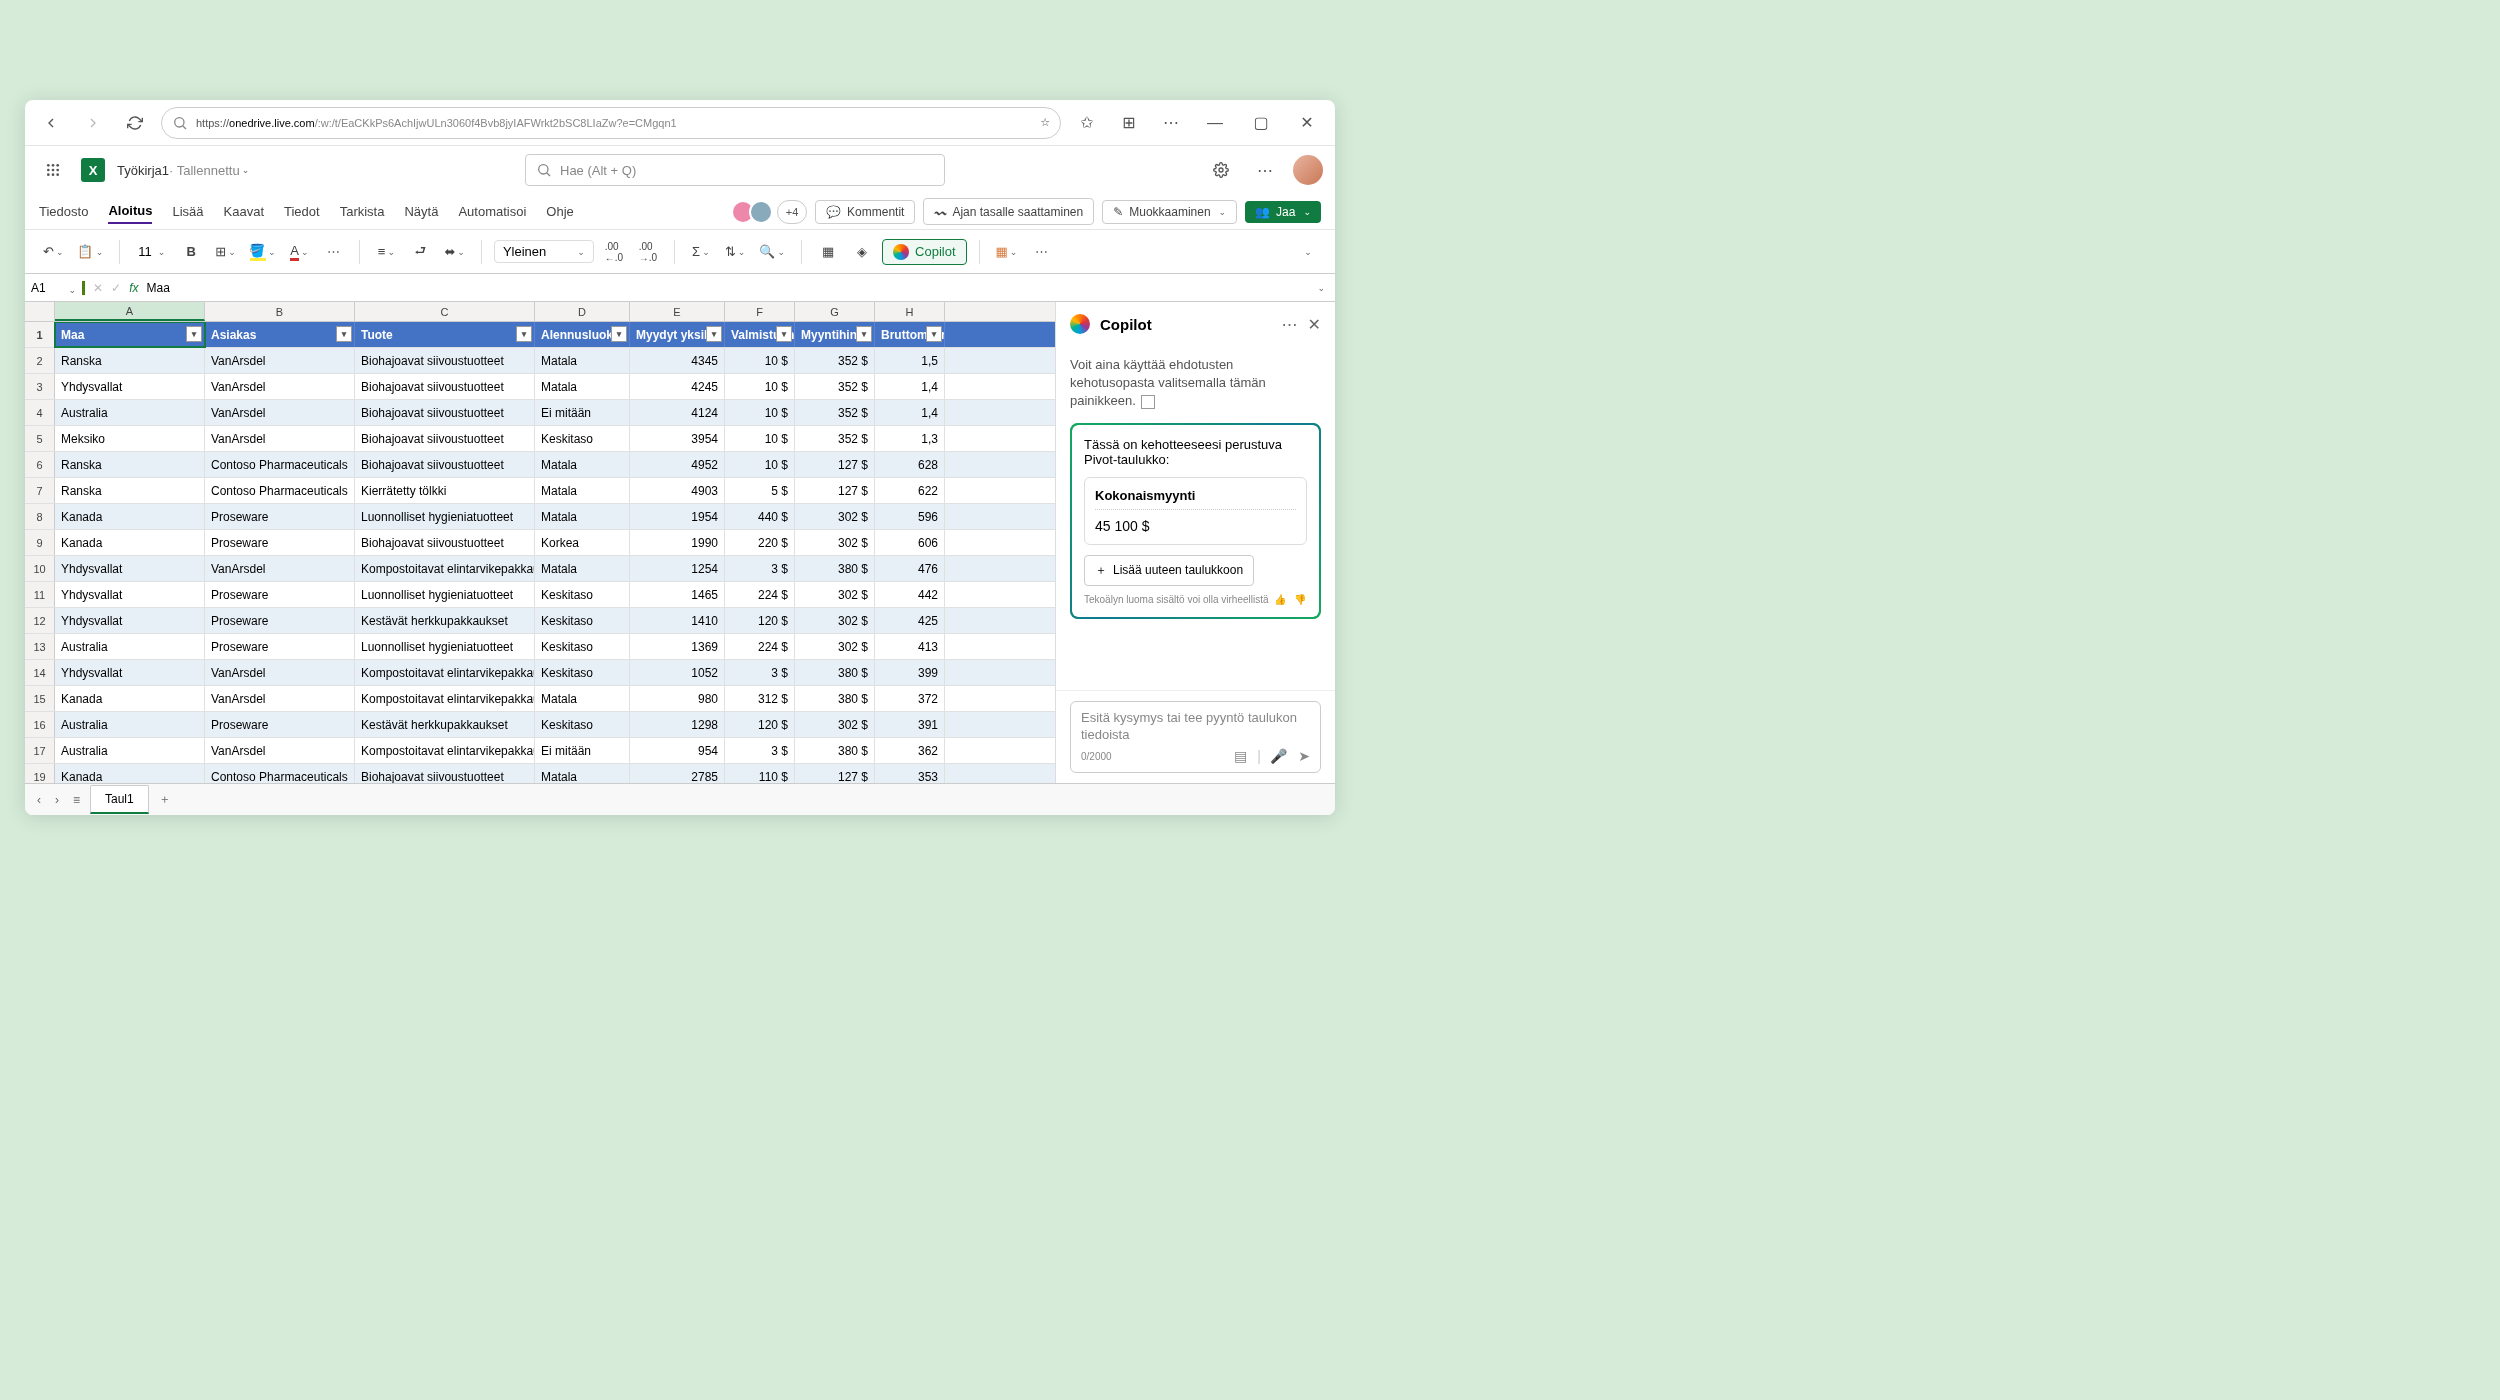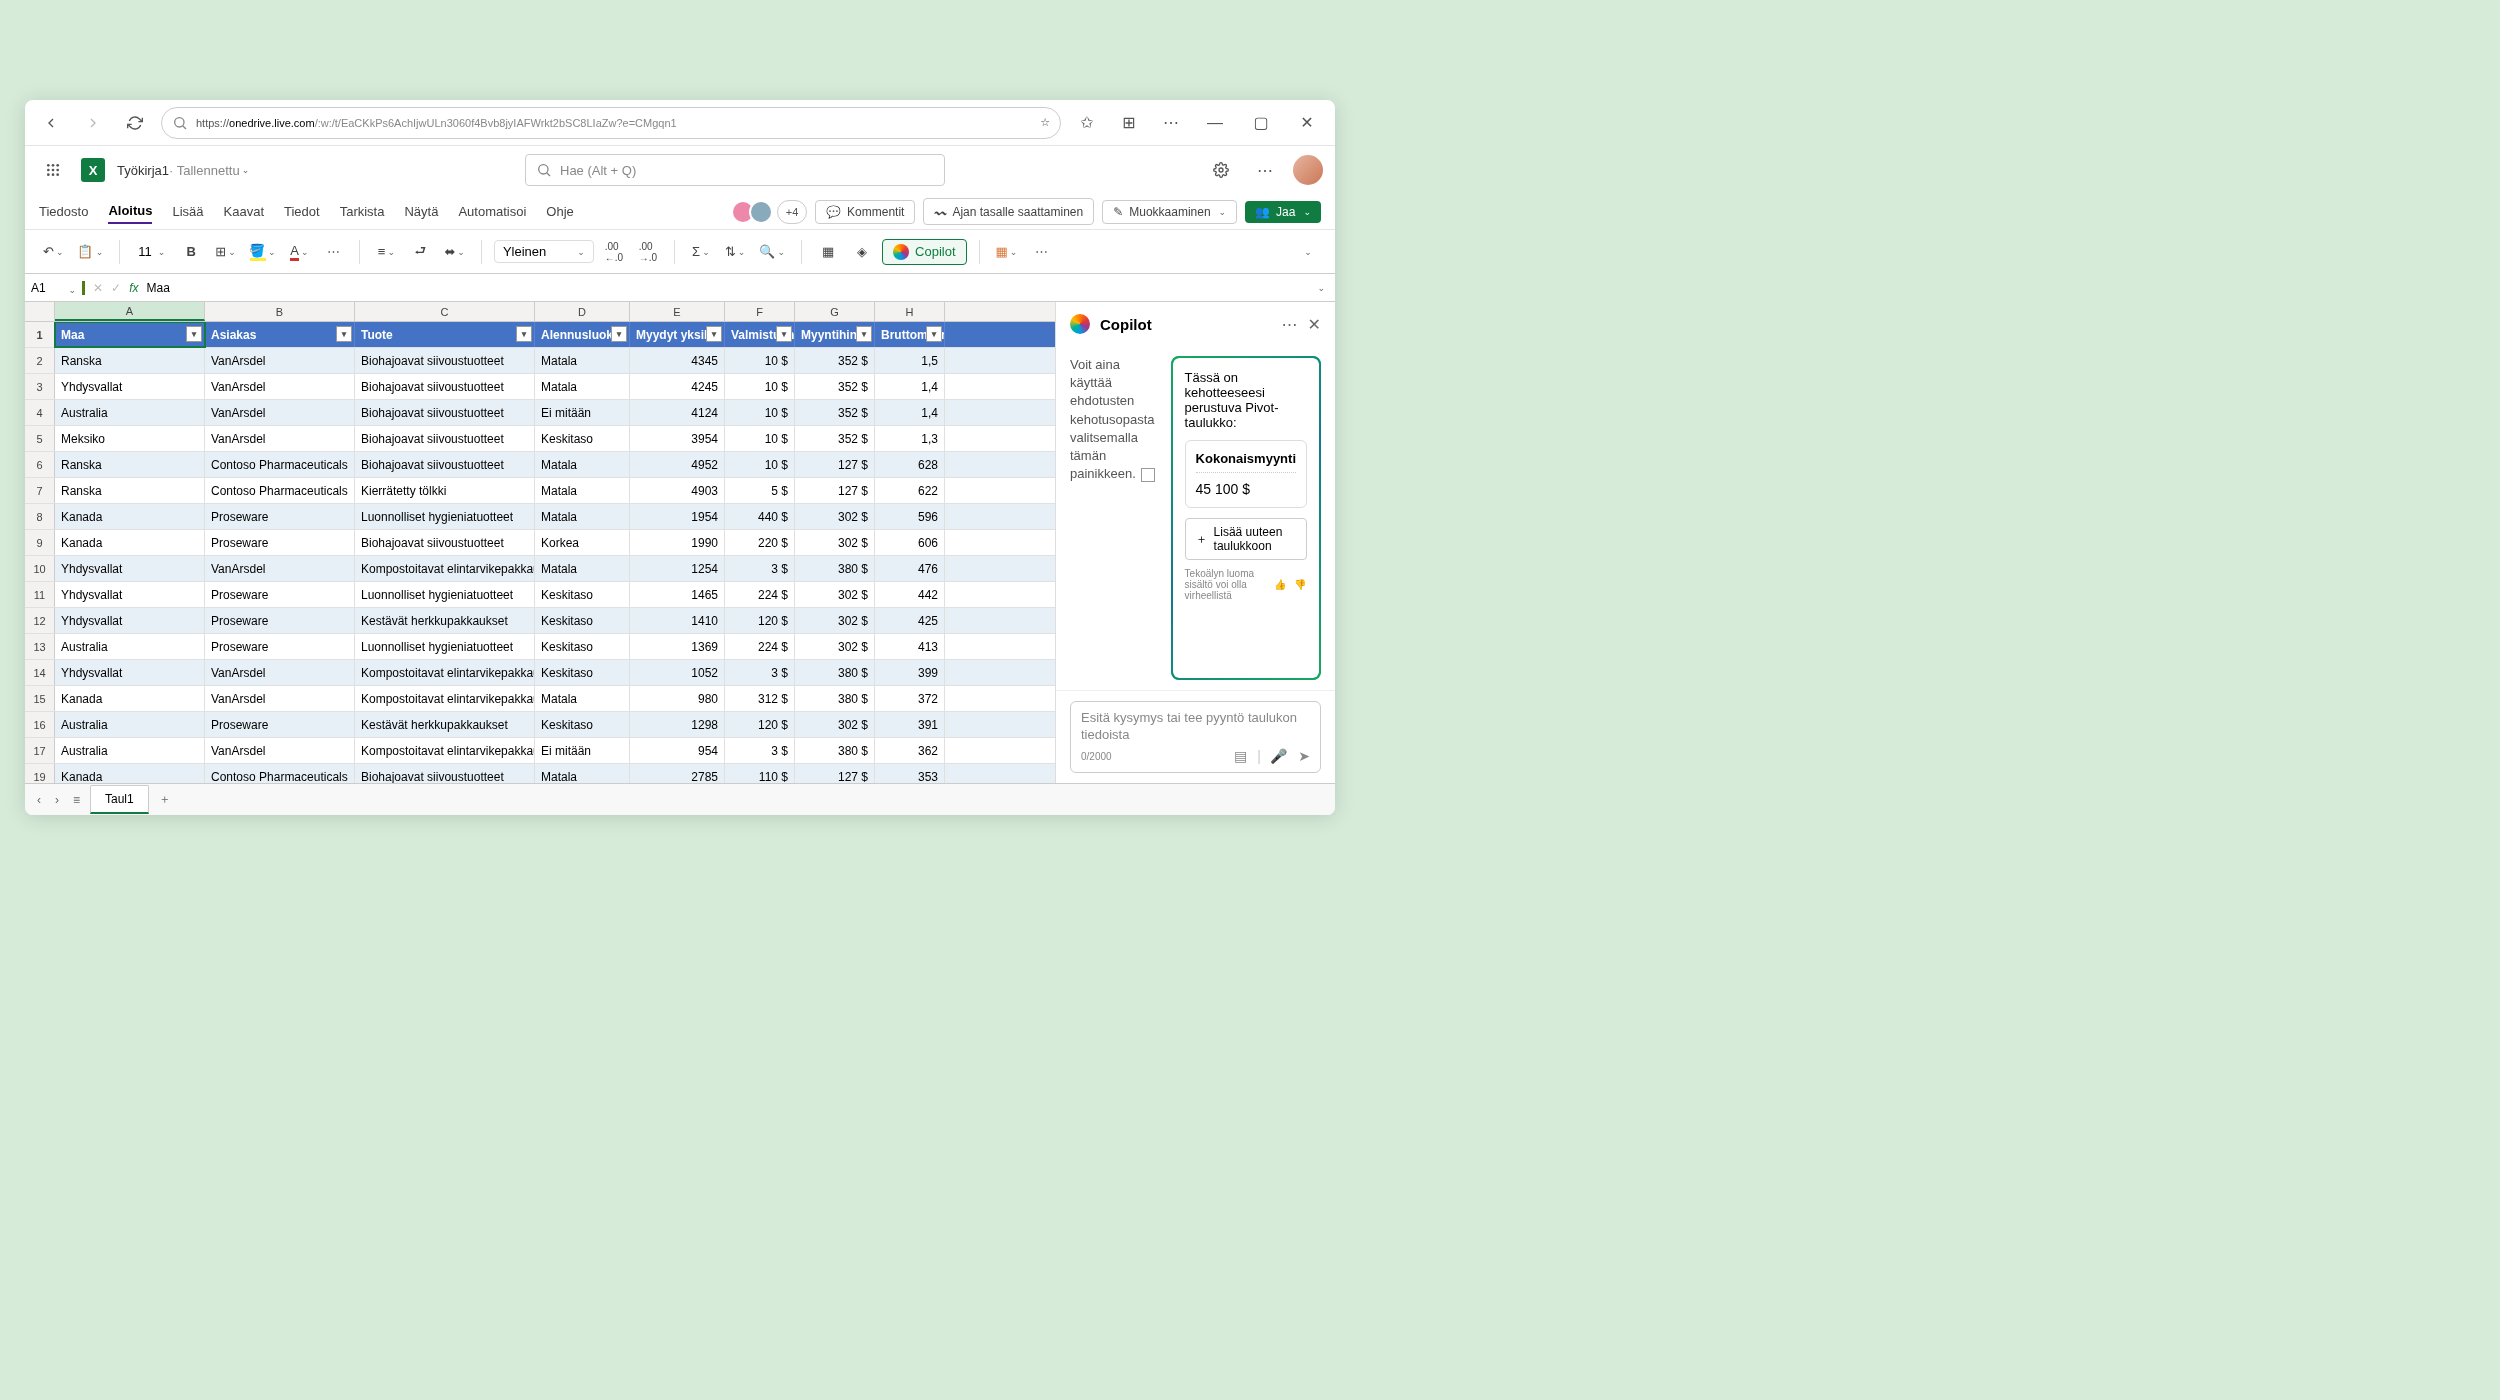--- a/index.html
+++ b/index.html
@@ -70,21 +70,21 @@
 
 
 .cA { width: 150px; } .cB { width: 150px; } .cC { width: 180px; } .cD { width: 95px; }
 .cE { width: 95px; } .cF { width: 70px; } .cG { width: 80px; } .cH { width: 70px; }
 
 
 .copilot-panel { width: 280px; border-left: 1px solid #ddd; display: flex; flex-direction: column; background: #fff; }
 .cp-header { height: 44px; display: flex; align-items: center; padding: 0 14px; gap: 10px; }
 .cp-title { font-size: 15px; font-weight: 600; }
 .cp-header-right { margin-left: auto; display: flex; gap: 10px; color: #666; }
-.cp-body { flex: 1; padding: 10px 14px; overflow-y: auto; display: flex; gap: 12px; font-size: 13px; }
+.cp-body { flex: 1; padding: 10px 14px; overflow-y: auto; display: flex; flex-direction: column; gap: 12px; font-size: 13px; }
 .cp-hint { color: #555; line-height: 1.4; }
 .cp-hint-icon { display: inline-block; width: 14px; height: 14px; border: 1px solid #999; vertical-align: middle; margin-left: 2px; }
 .cp-user-msg { align-self: flex-end; background: #c6e5ce; border-radius: 8px; padding: 10px 12px; max-width: 92%; line-height: 1.4; }
 .cp-response { border: 2px solid #15a85f; border-radius: 8px; padding: 12px; background: #fff; position: relative; }
 .cp-response::after { content: ""; position: absolute; inset: -2px; border-radius: 8px; border: 2px solid transparent; background: linear-gradient(135deg,#15a85f,#0f7a8f,#15a85f) border-box; -webkit-mask: linear-gradient(#fff 0 0) padding-box, linear-gradient(#fff 0 0); -webkit-mask-composite: xor; mask-composite: exclude; pointer-events: none; }
 .cp-pivot { margin-top: 10px; border: 1px solid #ddd; border-radius: 6px; padding: 10px; }
 .cp-pivot-title { font-weight: 600; font-size: 13px; padding-bottom: 6px; border-bottom: 1px dotted #ccc; margin-bottom: 8px; }
 .cp-pivot-value { font-size: 14px; }
 .cp-add-btn { margin-top: 10px; display: inline-flex; align-items: center; gap: 6px; padding: 6px 10px; border: 1px solid #ccc; border-radius: 4px; font-size: 12px; cursor: pointer; }
 .cp-disclaimer { margin-top: 8px; font-size: 10px; color: #888; display: flex; align-items: center; justify-content: space-between; }

